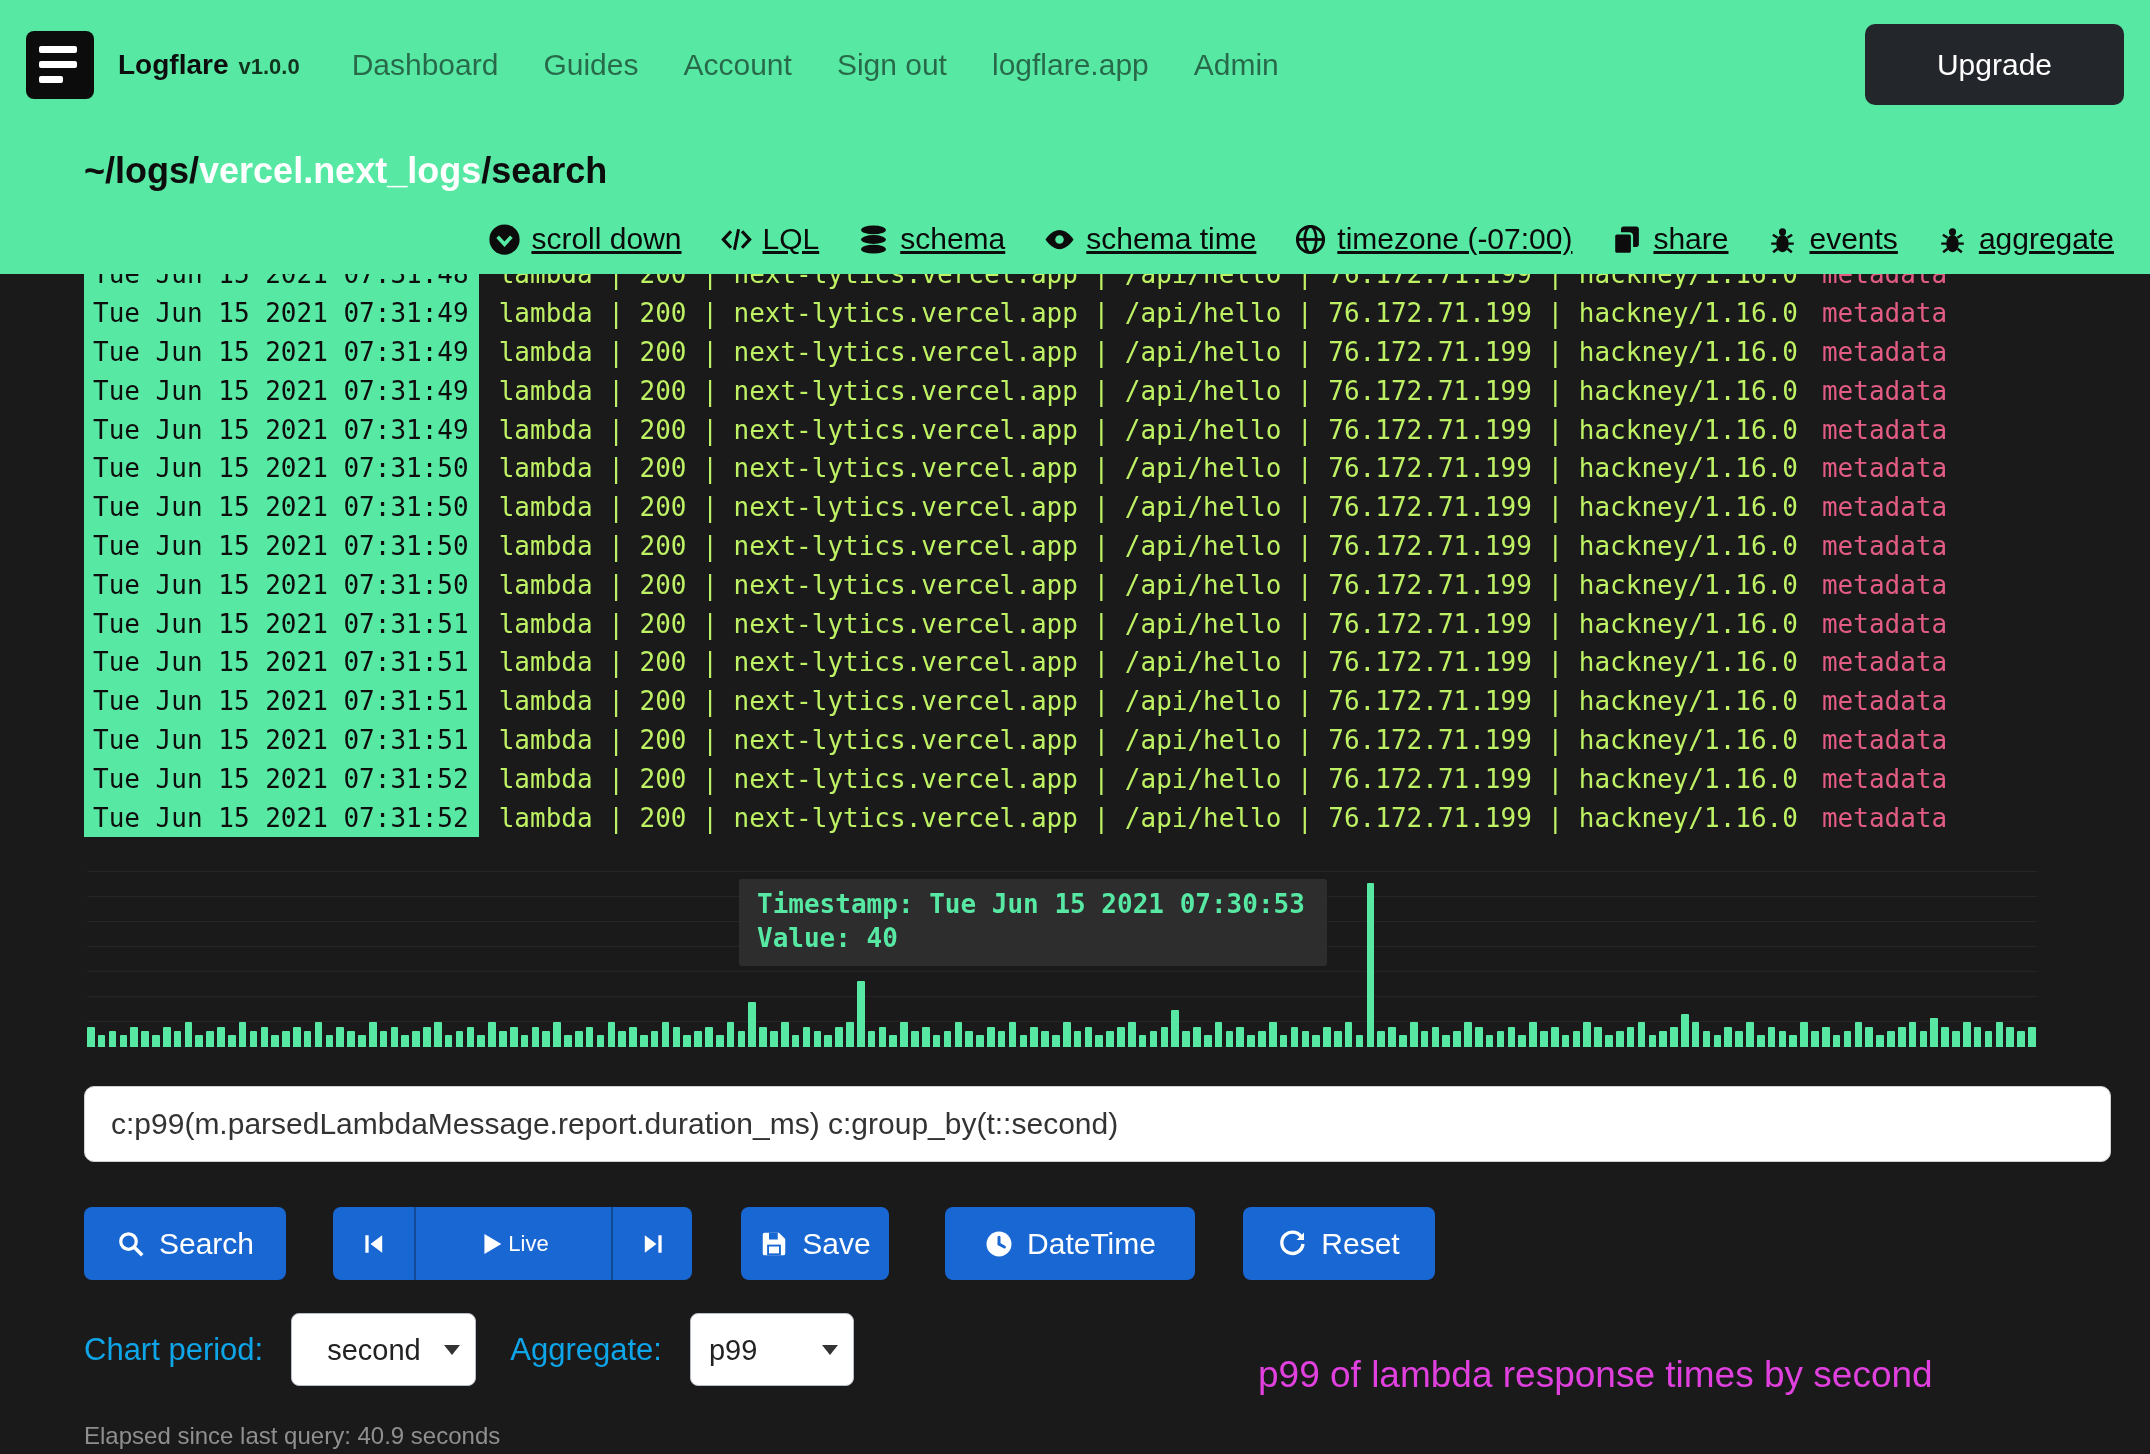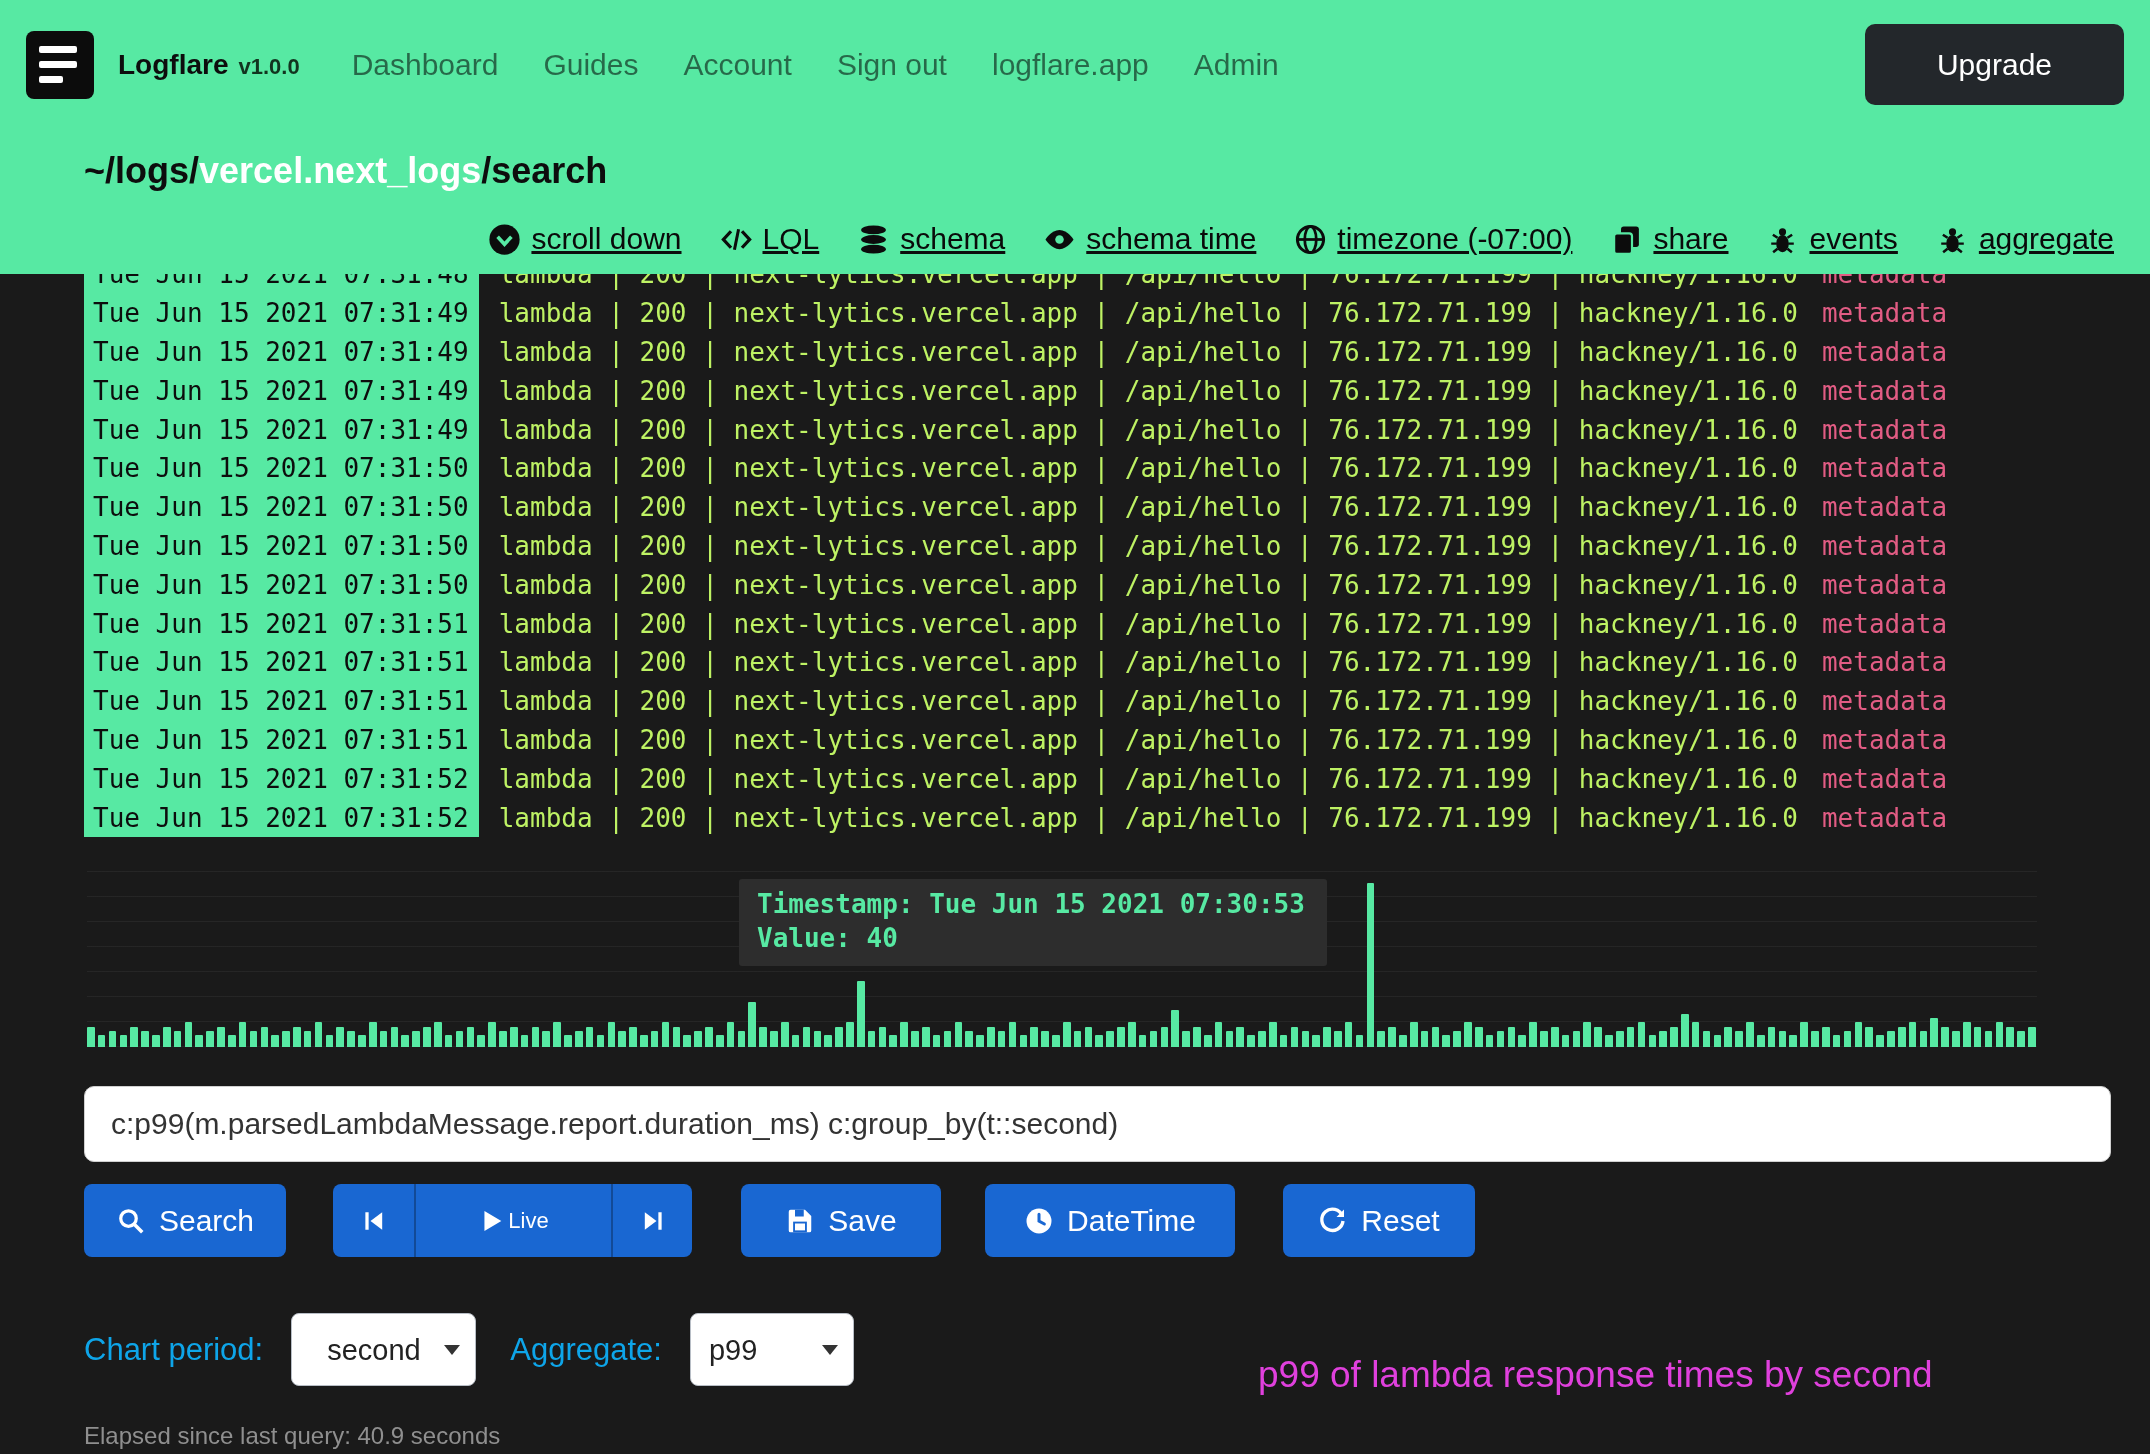--- a/index.html
+++ b/index.html
@@ -58,34 +58,34 @@
   .tooltip{position:absolute;left:652px;top:9px;width:588px;height:87px;background:#2d2d2d;
     border-radius:3px;padding:8px 18px;font-family:"DejaVu Sans Mono",monospace;
     font-size:26px;font-weight:700;color:var(--green);line-height:34px;z-index:5;}
 
   
   .query{position:absolute;left:84px;top:812px;width:2027px;height:76px;background:#ffffff;
     border:1px solid #d0d0d0;border-radius:10px;font-size:30px;color:#333;padding:0 26px;
     font-family:inherit;}
 
   
-  .actions{position:absolute;left:84px;top:910px;height:73px;display:flex;align-items:stretch;}
+  .actions{position:absolute;left:84px;top:933px;height:73px;display:flex;align-items:stretch;}
   .btn{display:inline-flex;align-items:center;justify-content:center;gap:13px;background:var(--blue);
     color:#fff;font-size:30px;font-weight:500;border:none;border-radius:8px;cursor:pointer;
     font-family:inherit;}
   .btn svg{width:30px;height:30px;flex:none;}
   .btn-search{width:202px;margin-right:47px;}
   .live-group{display:flex;margin-right:49px;border-radius:8px;overflow:hidden;}
   .live-group .seg{display:inline-flex;align-items:center;justify-content:center;gap:2px;
     background:var(--blue);color:#fff;font-size:22px;font-weight:500;border:none;cursor:pointer;font-family:inherit;}
   .live-group .seg + .seg{border-left:2px solid rgba(0,0,0,0.28);}
   .seg-prev,.seg-next{width:81px;}
   .seg-live{width:197px;}
   .seg svg{width:28px;height:28px;}
-  .btn-save{width:200px;margin-right:44px;}
+  .btn-save{width:148px;margin-right:56px;}
   .btn-datetime{width:250px;margin-right:48px;}
   .btn-reset{width:192px;}
 
   
   .period-row{position:absolute;left:84px;top:1039px;height:73px;display:flex;align-items:center;}
   .period-row .lbl{font-size:31px;color:#0ea5e9;}
   .select-wrap{position:relative;margin:0 34px 0 28px;}
   .select-wrap select{appearance:none;-webkit-appearance:none;height:73px;background:#fff;
     border:1px solid #b8bec6;border-radius:8px;font-size:29px;color:#222;
     padding:0 52px 0 18px;font-family:inherit;cursor:pointer;}

